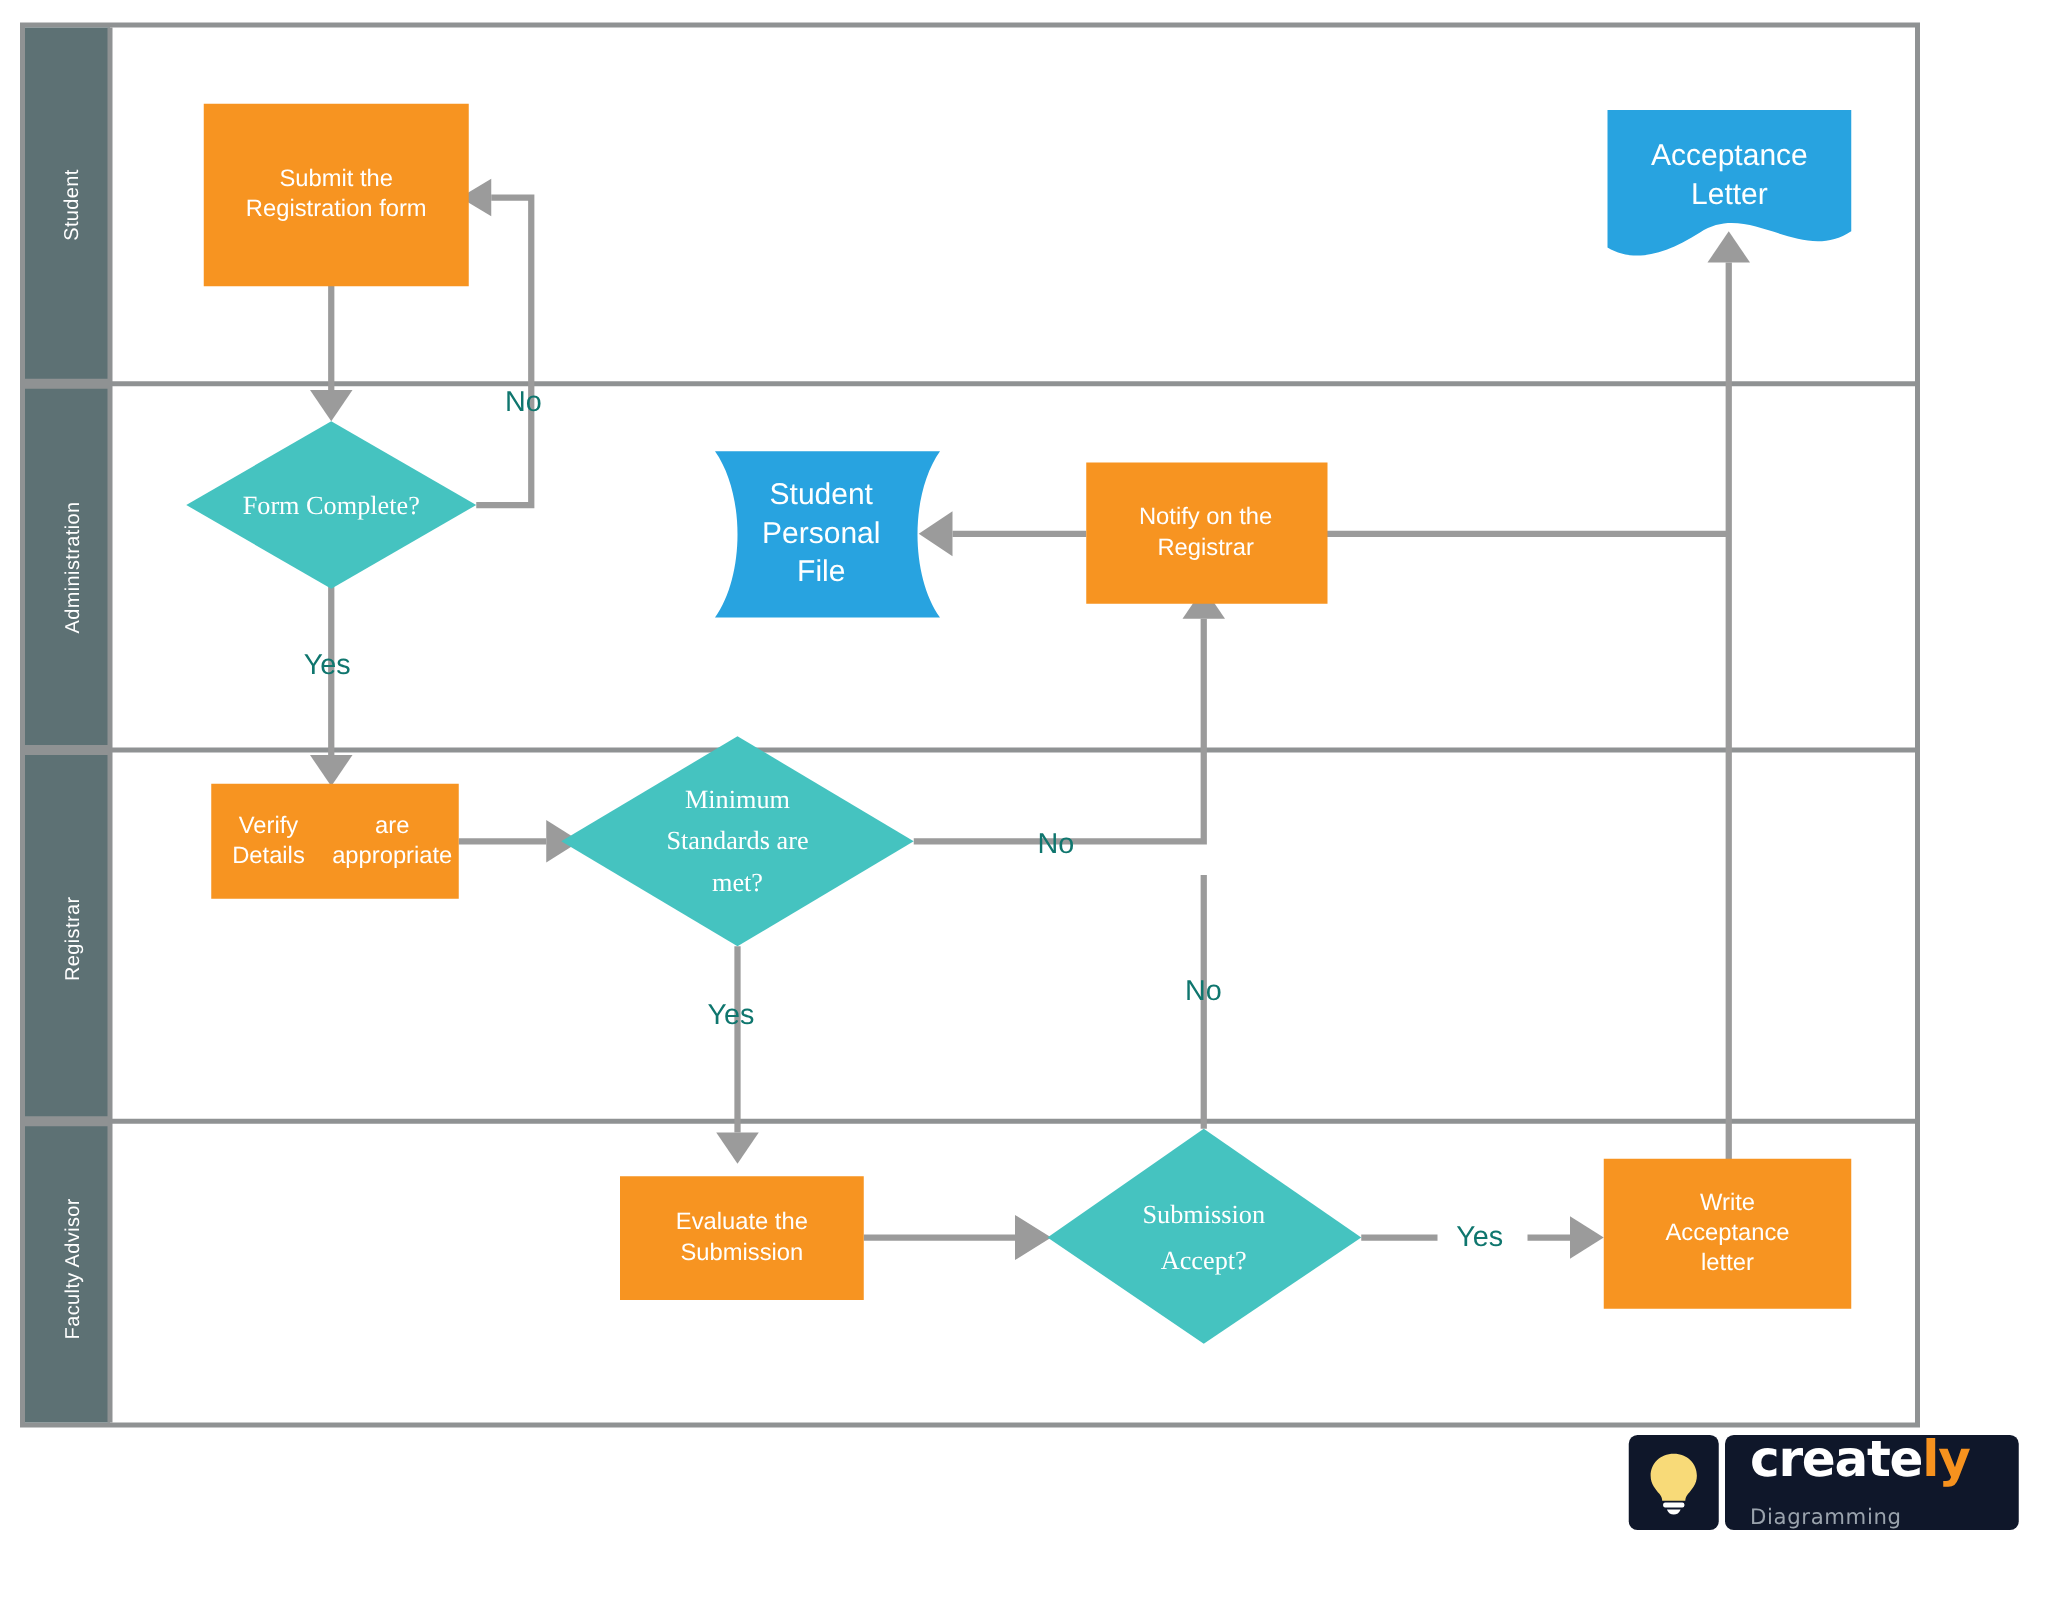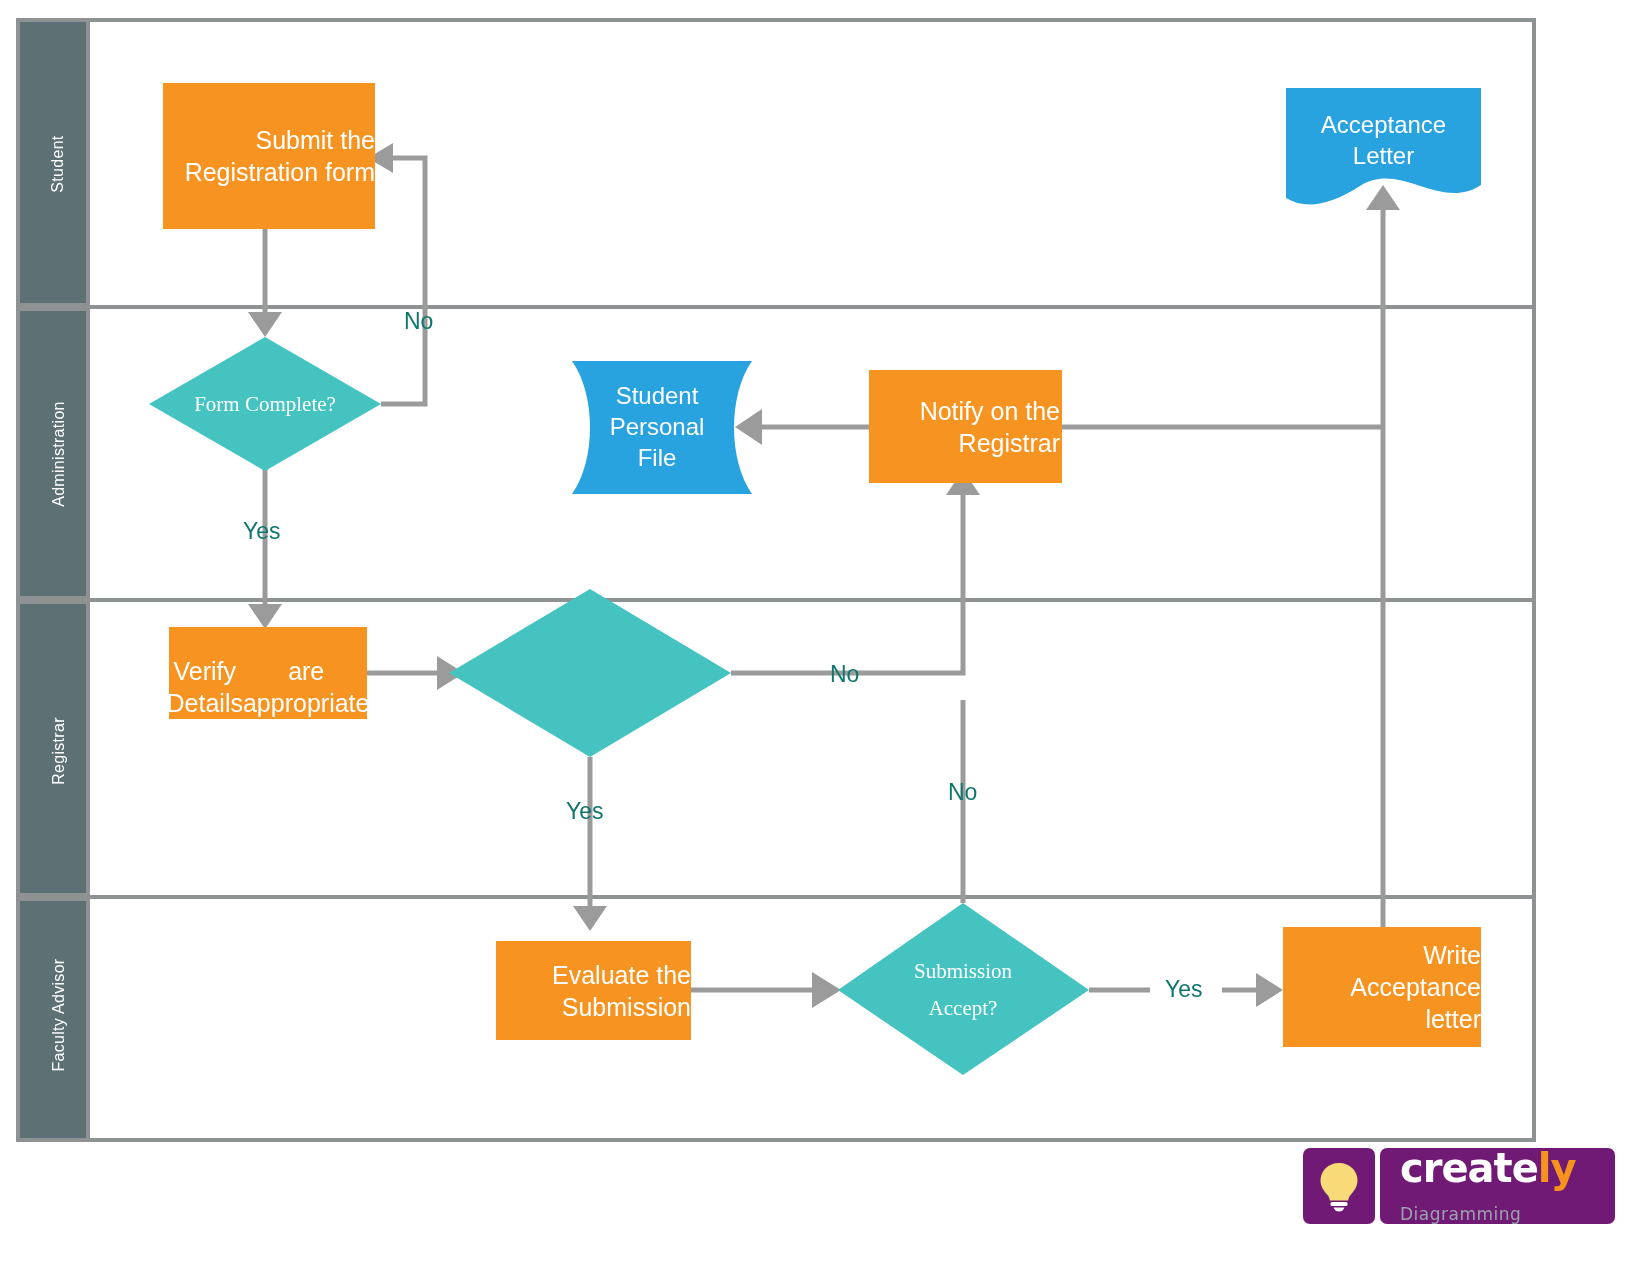--- a/index.html
+++ b/index.html
@@ -46,43 +46,42 @@
   }
   .edge-label {
     position: absolute;
     color: #0f766e;
     font-size: 23px;
     font-family: "Liberation Sans", sans-serif;
     white-space: nowrap;
   }
   .proc-text {
     font-family: "Liberation Sans", sans-serif;
-    font-size: 25px;
-    align-items: flex-end;
+    font-size: 19px;
   }
   .dec-text {
     font-family: "Liberation Serif", serif;
     font-size: 21px;
   }
   .doc-text {
     font-family: "Liberation Sans", sans-serif;
     font-size: 24px;
   }
   
   #creately-logo {
     position: absolute;
     left: 1303px;
     top: 1148px;
     width: 312px;
     height: 76px;
     display: flex;
     gap: 5px;
   }
   .logo-box {
-    background: #701a75;
+    background: #0f172a;
     border-radius: 7px;
     display: flex;
     align-items: center;
     justify-content: center;
   }
   .logo-bulb-box { width: 72px; }
   .logo-word-box { flex: 1; flex-direction: column; align-items: flex-start; padding-left: 20px; }
   .logo-word {
     color: #ffffff;
     font-size: 40px;
@@ -218,20 +217,25 @@
   <div class="node-label proc-text" style="left:869px; top:370px; width:191px; height:113px; flex-direction:column;">
     <span>Notify on the</span>
     <span>Registrar</span>
   </div>
 
   <div class="node-label proc-text" style="left:169px; top:627px; width:198px; height:92px; flex-direction:row;">
     <span>Verify Details</span>
     <span>are appropriate</span>
   </div>
 
+  <div class="node-label dec-text" style="left:468px; top:600px; width:244px; height:146px; flex-direction:column; line-height:1.6;">
+    <span>Minimum</span>
+    <span>Standards  are</span>
+    <span>met?</span>
+  </div>
 
   <div class="node-label proc-text" style="left:496px; top:941px; width:195px; height:99px; flex-direction:column;">
     <span>Evaluate the</span>
     <span>Submission</span>
   </div>
 
   <div class="node-label dec-text" style="left:858px; top:916px; width:210px; height:148px; flex-direction:column; line-height:1.75;">
     <span>Submission</span>
     <span>Accept?</span>
   </div>

